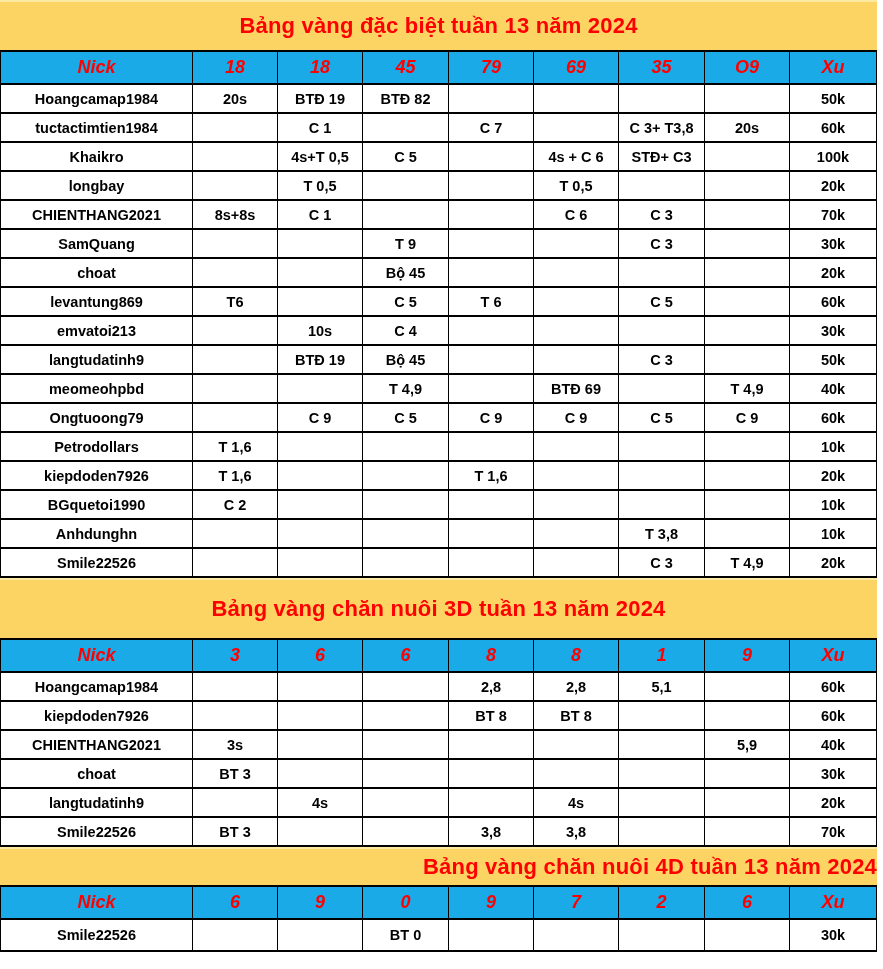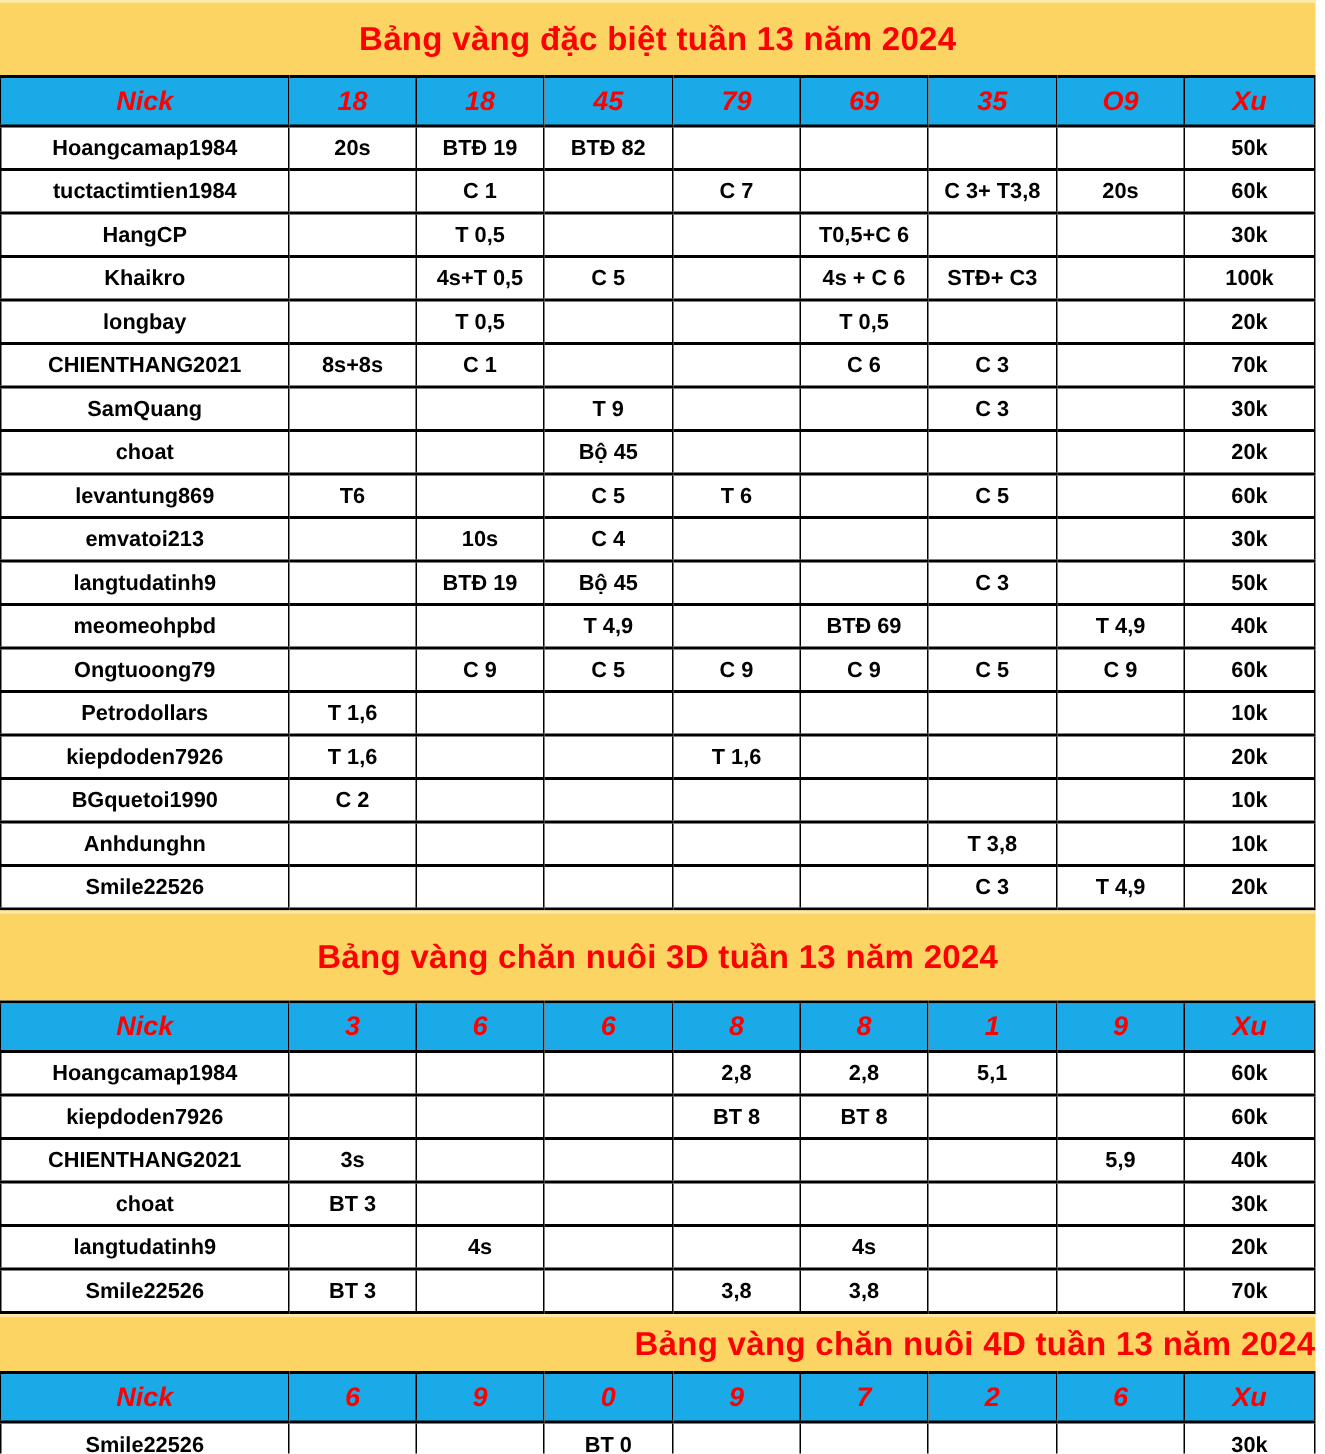--- a/index.html
+++ b/index.html
@@ -118,31 +118,20 @@
           <td></td>
           <td>C 1</td>
           <td></td>
           <td>C 7</td>
           <td></td>
           <td>C 3+ T3,8</td>
           <td>20s</td>
           <td>60k</td>
         </tr>
         <tr>
-          <td>HangCP</td>
-          <td></td>
-          <td>T 0,5</td>
-          <td></td>
-          <td></td>
-          <td>T0,5+C 6</td>
-          <td></td>
-          <td></td>
-          <td>30k</td>
-        </tr>
-        <tr>
           <td>Khaikro</td>
           <td></td>
           <td>4s+T 0,5</td>
           <td>C 5</td>
           <td></td>
           <td>4s + C 6</td>
           <td>STĐ+ C3</td>
           <td></td>
           <td class="red">100k</td>
         </tr>

